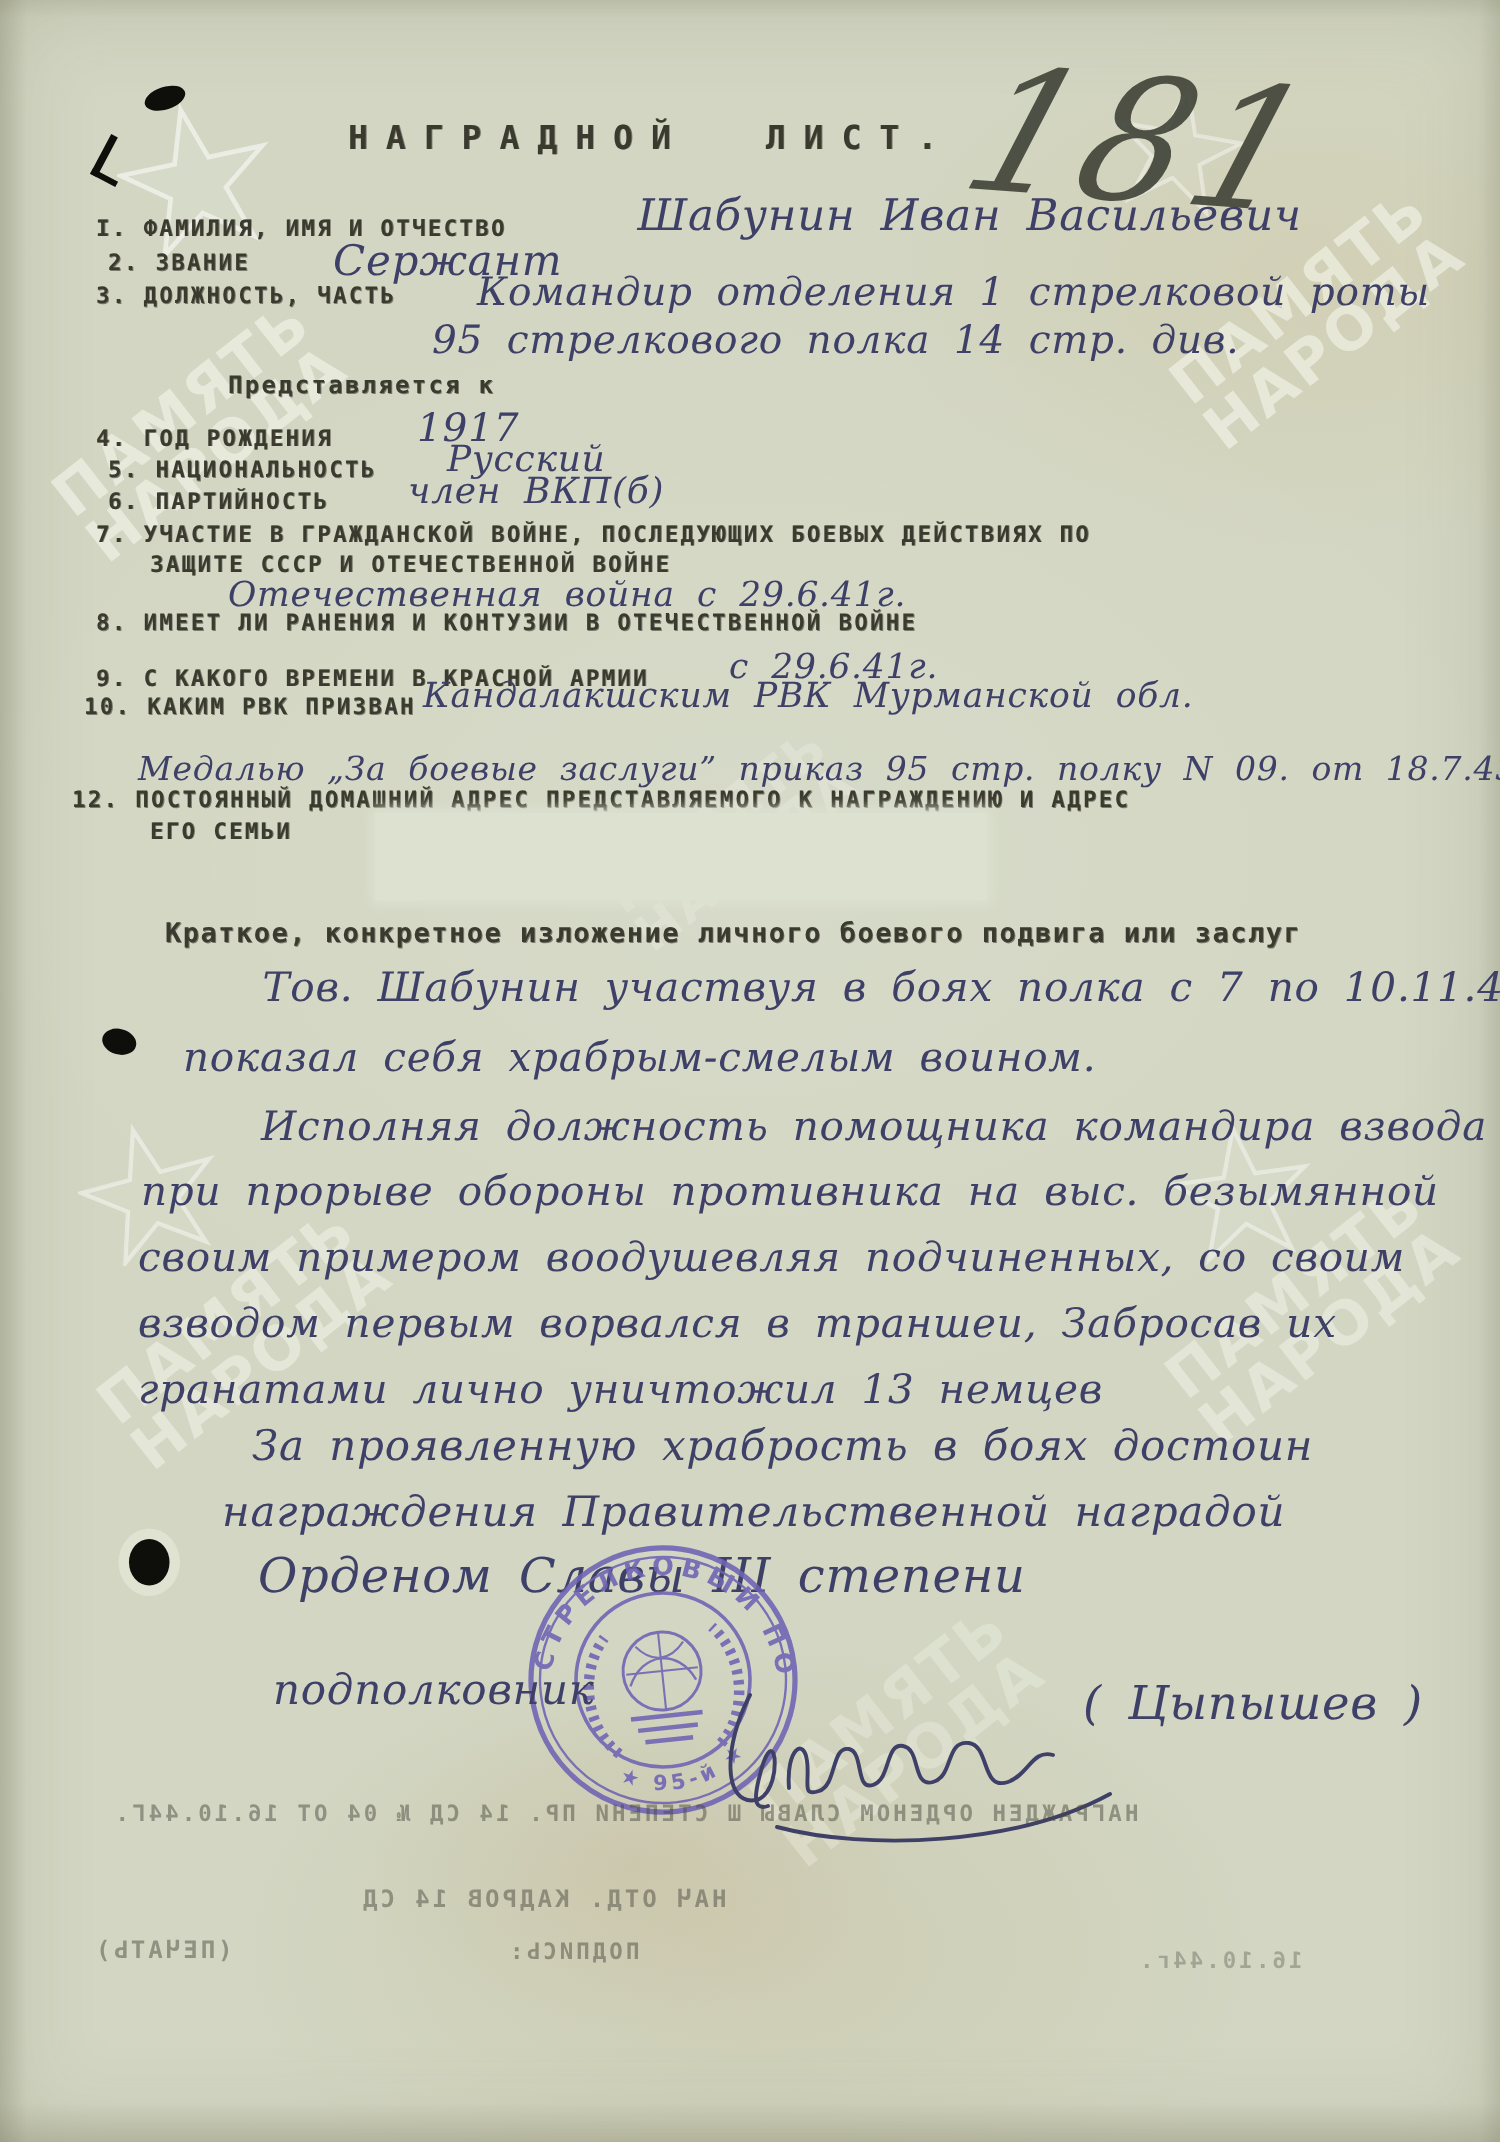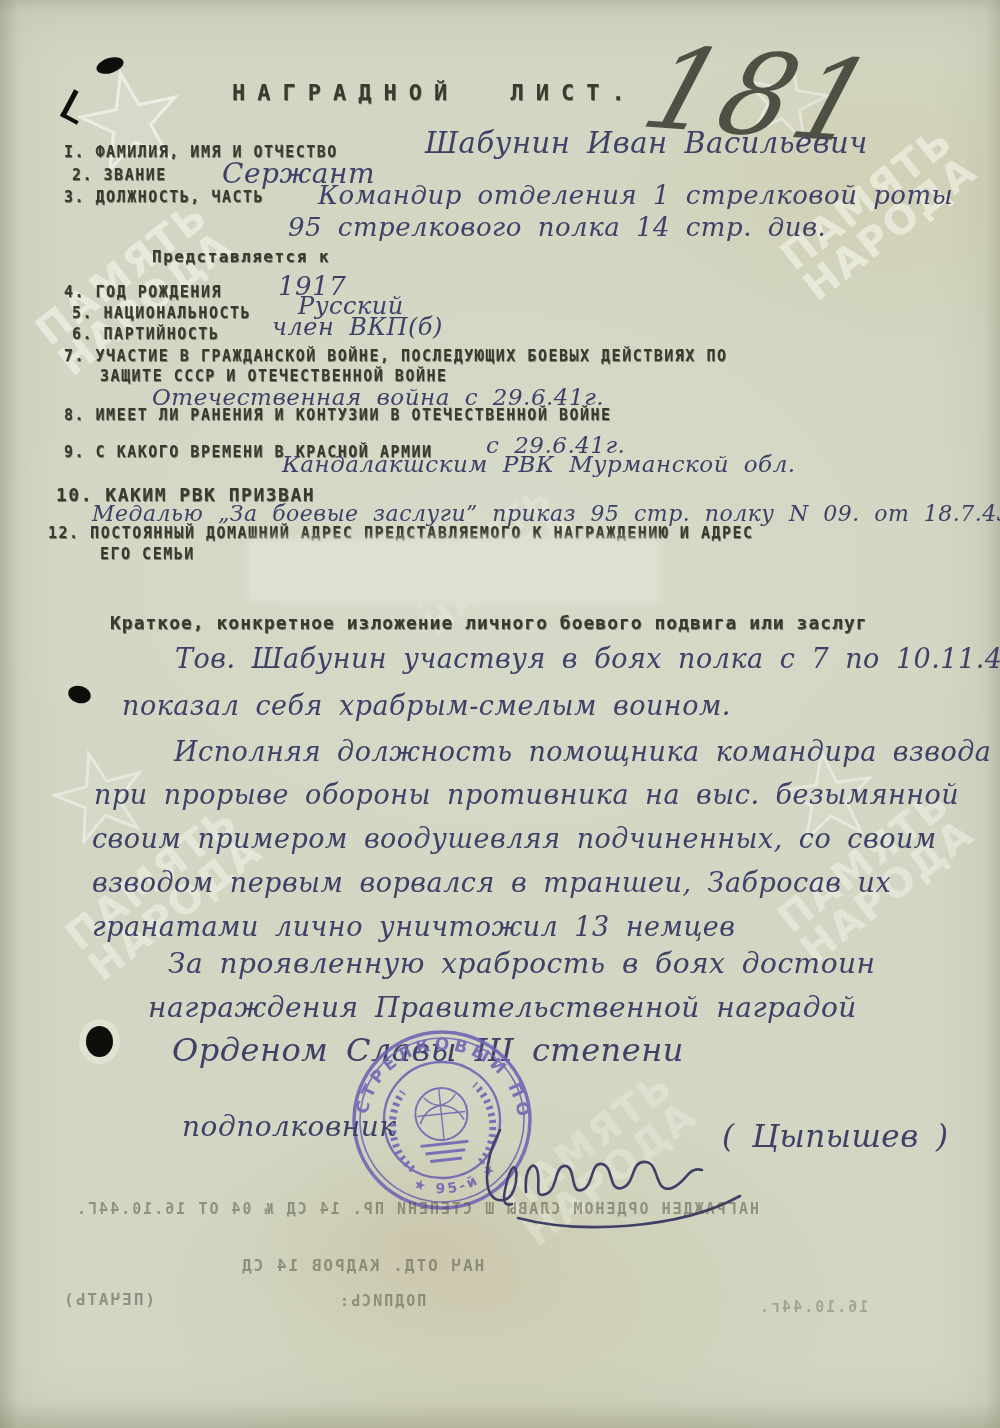--- a/index.html
+++ b/index.html
@@ -123,21 +123,21 @@
 
   <div class="abs typed" style="left:64px;top:347px;font-size:15px;">7. УЧАСТИЕ В ГРАЖДАНСКОЙ ВОЙНЕ, ПОСЛЕДУЮЩИХ БОЕВЫХ ДЕЙСТВИЯХ ПО</div>
   <div class="abs typed" style="left:100px;top:367px;font-size:15px;">ЗАЩИТЕ СССР И ОТЕЧЕСТВЕННОЙ ВОЙНЕ</div>
   <div class="abs hand" style="left:152px;top:384px;font-size:23px;">Отечественная война с 29.6.41г.</div>
 
   <div class="abs typed" style="left:64px;top:406px;font-size:15px;">8. ИМЕЕТ ЛИ РАНЕНИЯ И КОНТУЗИИ В ОТЕЧЕСТВЕННОЙ ВОЙНЕ</div>
 
   <div class="abs typed" style="left:64px;top:443px;font-size:15px;">9. С КАКОГО ВРЕМЕНИ В КРАСНОЙ АРМИИ</div>
   <div class="abs hand" style="left:486px;top:432px;font-size:23px;">с 29.6.41г.</div>
 
-  <div class="abs typed" style="left:56px;top:484px;font-size:18px;">10. КАКИМ РВК ПРИЗВАН</div>
+  <div class="abs typed" style="left:56px;top:462px;font-size:15px;">10. КАКИМ РВК ПРИЗВАН</div>
   <div class="abs hand" style="left:282px;top:451px;font-size:23px;">Кандалакшским РВК Мурманской обл.</div>
 
   <div class="abs hand" style="left:92px;top:501px;font-size:22px;">Медалью „За боевые заслуги” приказ 95 стр. полку N 09. от 18.7.43г.</div>
 
   <div class="abs typed" style="left:48px;top:524px;font-size:15px;">12. ПОСТОЯННЫЙ ДОМАШНИЙ АДРЕС ПРЕДСТАВЛЯЕМОГО К НАГРАЖДЕНИЮ И АДРЕС</div>
   <div class="abs typed" style="left:100px;top:545px;font-size:15px;">ЕГО СЕМЬИ</div>
   <div class="abs redact" style="left:250px;top:542px;width:408px;height:58px;"></div>
 
   <div class="abs typed" style="left:110px;top:612px;font-size:18px;letter-spacing:1px;">Краткое, конкретное изложение личного боевого подвига или заслуг</div>
 

